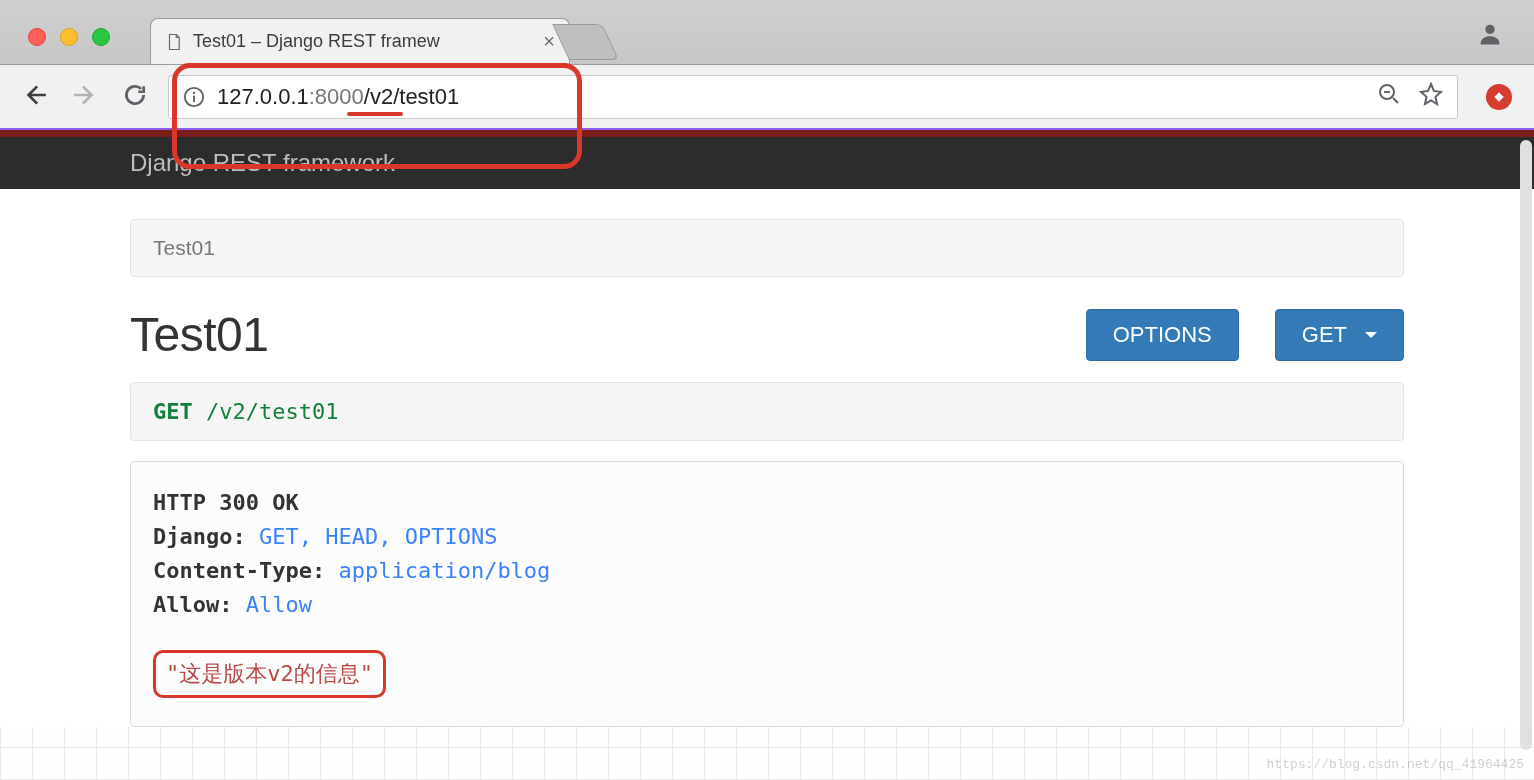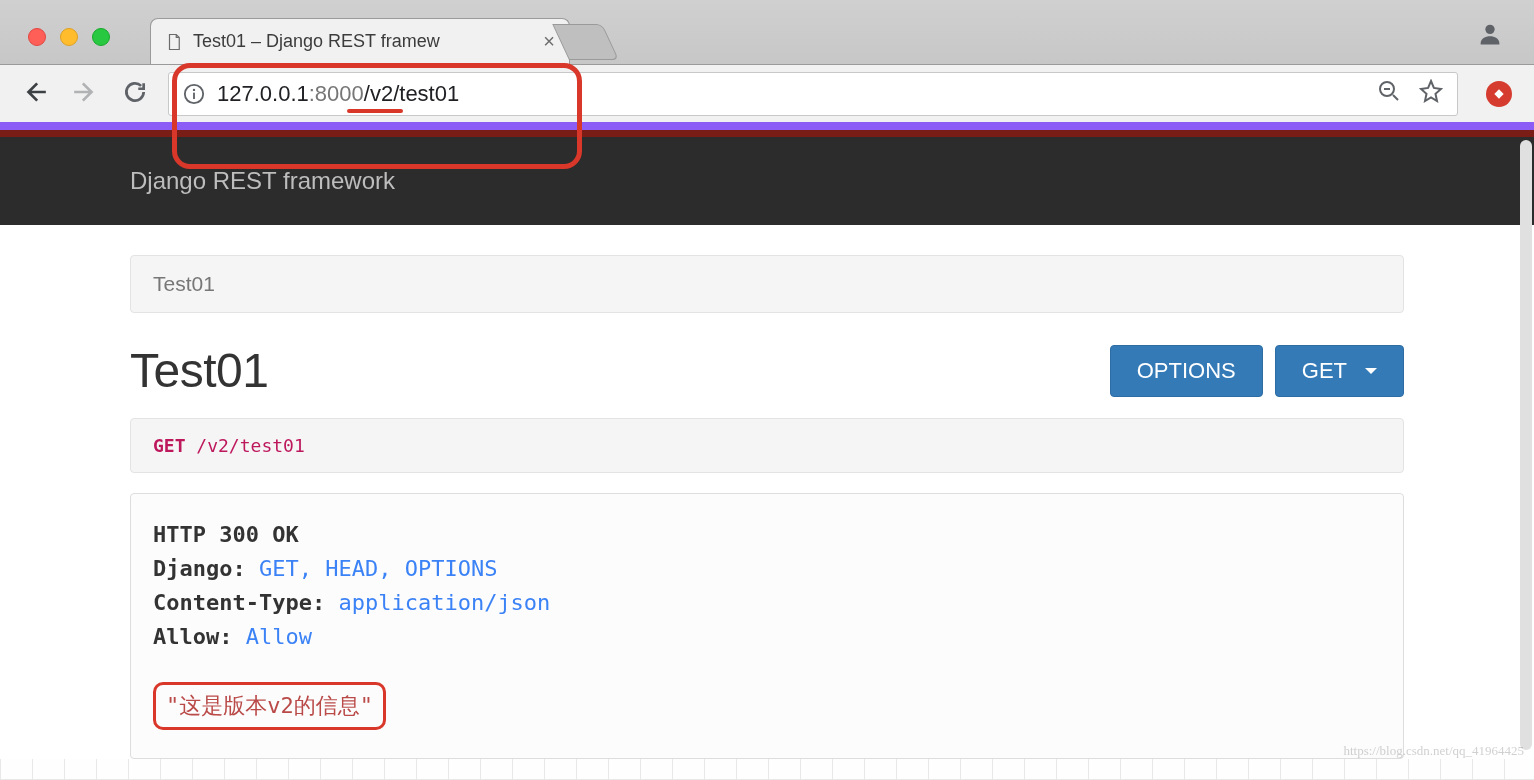--- a/index.html
+++ b/index.html
@@ -80,21 +80,21 @@
       margin-right: 30px;
       margin-bottom: 16px;
       width: 28px;
       height: 28px;
     }
     .profile-icon svg { fill: #5f6368; }
 
     
     .toolbar-row {
       background: #f1f1f1;
-      border-bottom: 8px solid #8b5cf6;
+      border-bottom: 2px solid #8b5cf6;
       height: 65px;
       display: flex;
       align-items: center;
       padding: 0 22px;
       gap: 20px;
     }
     .nav-arrows { display: flex; gap: 24px; align-items: center; }
     .nav-arrow { cursor: pointer; }
     .nav-arrow svg { width: 26px; height: 26px; }
     .nav-arrow.disabled { opacity: 0.35; cursor: default; }
@@ -170,21 +170,21 @@
       background: #fff;
       margin: 0;
       width: 100%;
     }
     .red-top-line {
       height: 7px;
       background: #7a1d17;
     }
     .navbar {
       background: #2c2c2c;
-      height: 88px;
+      height: 52px;
       display: flex;
       align-items: center;
       padding: 0 130px;
     }
     .brand {
       color: #bdbdbd;
       font-size: 24px;
       text-decoration: none;
     }
     .container {
@@ -208,21 +208,21 @@
     }
     .page-title {
       font-size: 48px;
       font-weight: 300;
       color: #333;
       letter-spacing: -0.5px;
     }
     .btn-group {
       margin-left: auto;
       display: flex;
-      gap: 12px;
+      gap: 36px;
     }
     .btn {
       background: #337ab7;
       color: #fff;
       border: 1px solid #2e6da4;
       border-radius: 4px;
       padding: 12px 26px;
       font-size: 22px;
       cursor: pointer;
       display: flex;
@@ -235,22 +235,22 @@
       border-left: 6px solid transparent;
       border-right: 6px solid transparent;
       border-top: 6px solid #fff;
     }
     .request-info {
       background: #f5f5f5;
       border: 1px solid #e3e3e3;
       border-radius: 4px;
       padding: 16px 22px;
       font-family: Menlo, Consolas, monospace;
-      font-size: 18px;
-      color: #be185d;
+      font-size: 22px;
+      color: #15803d;
     }
     .request-info .method { font-weight: bold; }
     .response-box {
       background: #fcfcfc;
       border: 1px solid #ddd;
       border-radius: 4px;
       margin-top: 20px;
       padding: 24px 22px 28px 22px;
       font-family: Menlo, Consolas, monospace;
       font-size: 22px;
@@ -265,24 +265,24 @@
     }
     .body-highlight {
       border: 3px solid #d9372a;
       border-radius: 10px;
       display: inline-block;
       padding: 4px 10px;
     }
     .watermark {
       position: absolute;
       right: 10px;
-      bottom: 21px;
+      bottom: 8px;
       font-size: 13px;
       color: rgba(120,120,120,0.35);
-      font-family: Liberation Serif, serif;
+      font-family: Liberation Mono, monospace;
       margin-top: 6px;
     }
     .scrollbar-vert {
       position: absolute;
       right: 2px;
       top: 140px;
       width: 12px;
       height: 610px;
       background: #e0e0e0;
       border-radius: 6px;
@@ -398,21 +398,21 @@
         <span>/v2/test01</span>
       </div>
       <div class="response-box">
         <div class="status-line">HTTP 300 OK</div>
         <div>
           <span class="header-key">Django:</span>
           <span class="header-val">GET, HEAD, OPTIONS</span>
         </div>
         <div>
           <span class="header-key">Content-Type:</span>
-          <span class="header-val">application/json</span>
+          <span class="header-val">application/blog</span>
         </div>
         <div>
           <span class="header-key">Allow:</span>
           <span class="header-val">Allow</span>
         </div>
         <div class="response-body">
           <span class="body-highlight">"这是版本v2的信息"</span>
         </div>
       </div>
     </div>

